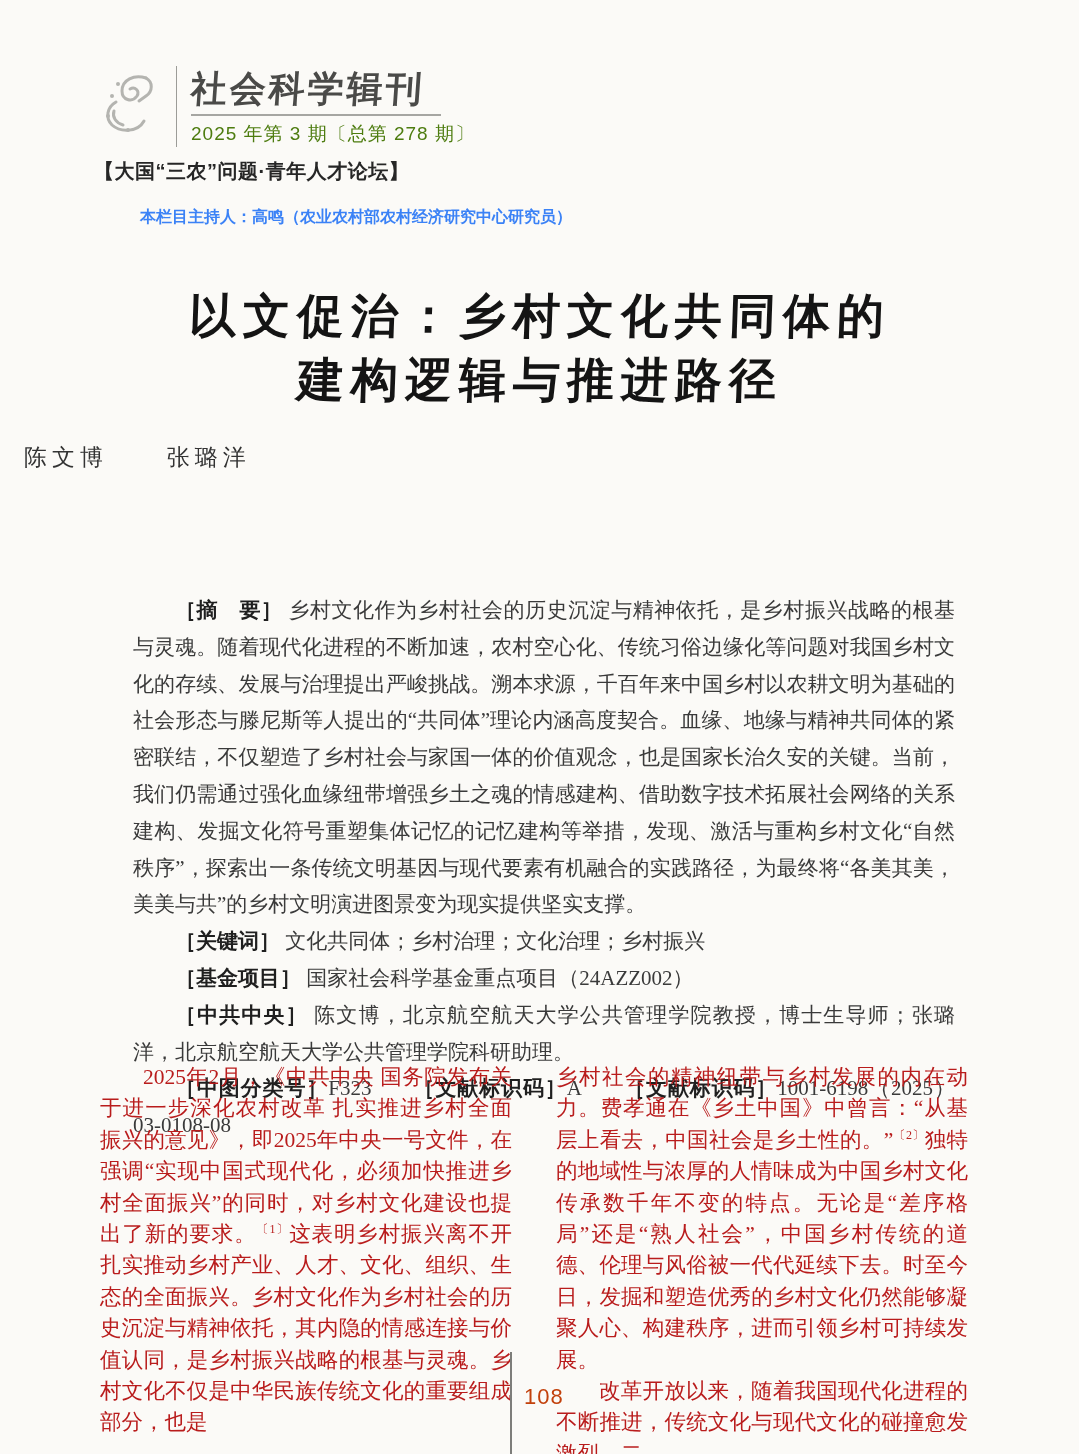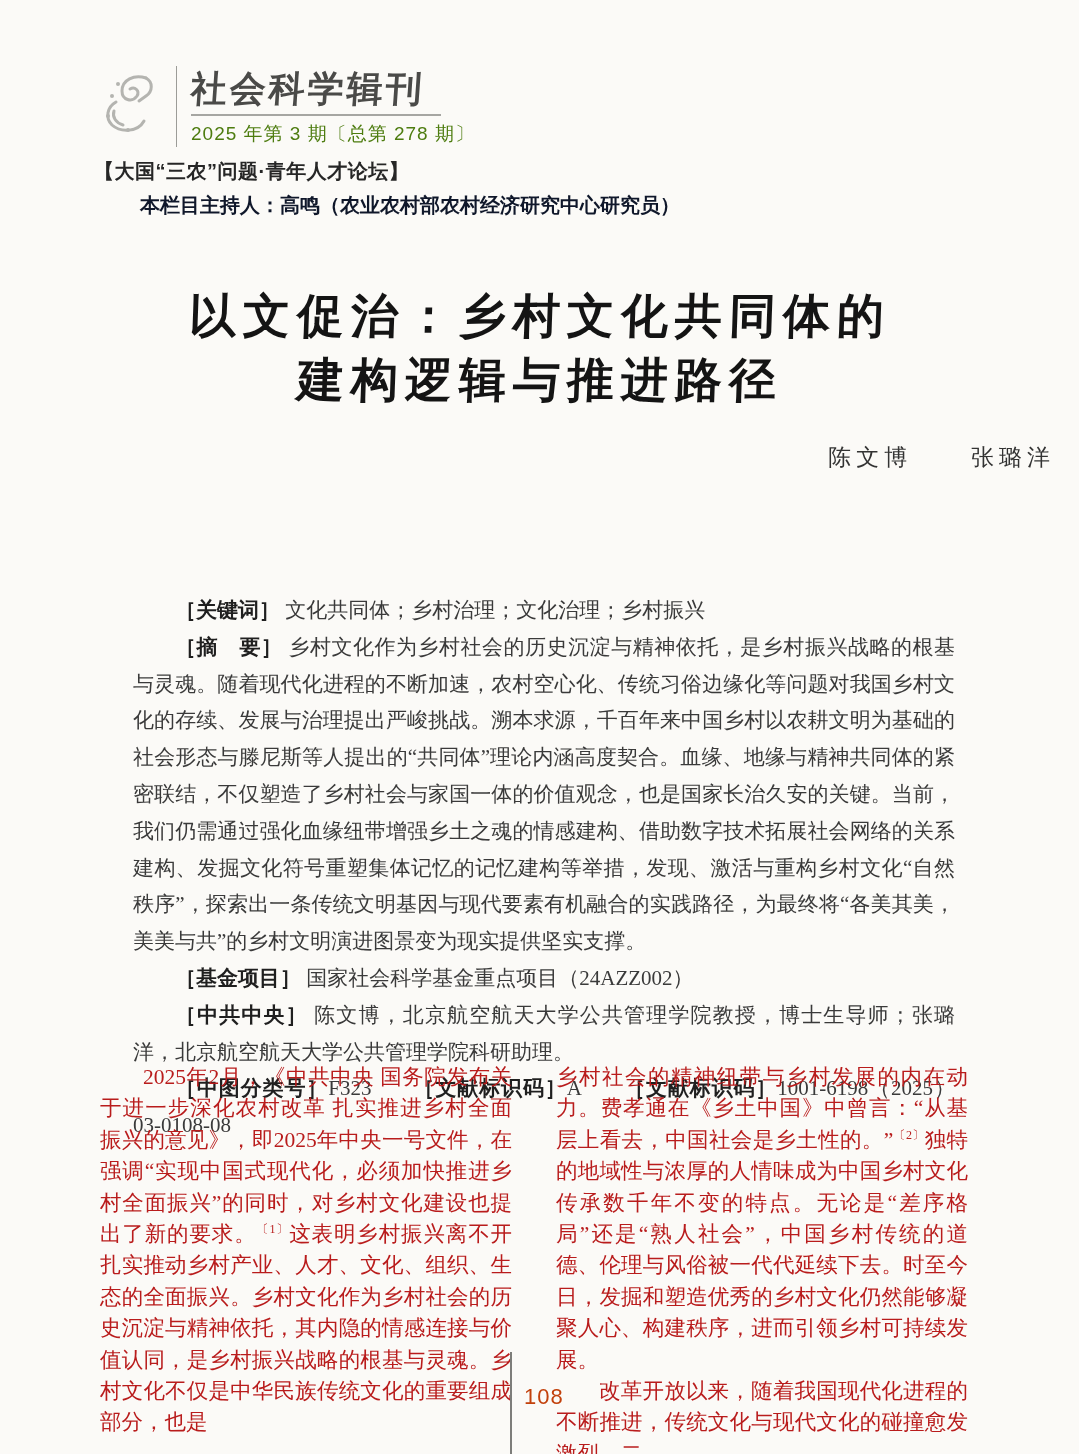--- a/index.html
+++ b/index.html
@@ -22,32 +22,32 @@
   .issue-line{
     font-family:"Liberation Sans","DejaVu Sans",sans-serif;
     font-size:19px;color:#4d7c0f;letter-spacing:1px;
   }
   .section-tag{
     position:absolute;left:94px;top:158px;
     font-family:"Liberation Sans","DejaVu Sans",sans-serif;
     font-weight:700;font-size:20px;color:#262626;letter-spacing:.5px;
   }
   .host-line{
-    position:absolute;left:140px;top:192px;
+    position:absolute;left:140px;top:207px;
     font-family:"Liberation Sans","DejaVu Sans",sans-serif;
-    font-weight:600;font-size:20px;color:#0f172a;
+    font-weight:600;font-size:16px;color:#3b82f6;
   }
   
   .title-block{position:absolute;left:0;top:284px;width:1079px;text-align:center;}
   .title-line{
     font-family:"DejaVu Serif","Liberation Serif",serif;
     font-weight:700;font-size:47px;line-height:64px;letter-spacing:7px;
     color:#141414;display:inline-block;transform:skewX(-2deg);
   }
-  .authors{position:absolute;left:0;top:442px;width:1079px;text-align:right;
+  .authors{position:absolute;left:0;top:442px;width:1079px;text-align:left;
     font-size:23px;color:#333;letter-spacing:5px;}
   .authors .author{margin:0 24px;}
   
   .front-matter{position:absolute;left:133px;top:592px;width:822px;}
   .fm-para{
     margin:0;text-align:justify;text-indent:2em;
     font-size:21px;line-height:36.8px;color:#3a3a3a;
   }
   .fm-label{
     font-family:"Liberation Sans","DejaVu Sans",sans-serif;
@@ -106,26 +106,26 @@
     <div><span class="title-line">建构逻辑与推进路径</span></div>
   </div>
 
   <div class="authors">
     <span class="author">陈文博</span>
     <span class="author">张璐洋</span>
   </div>
 
   <div class="front-matter">
     <p class="fm-para">
+      <span class="fm-label">［摘　要］</span>
+      <span>乡村文化作为乡村社会的历史沉淀与精神依托，是乡村振兴战略的根基与灵魂。随着现代化进程的不断加速，农村空心化、传统习俗边缘化等问题对我国乡村文化的存续、发展与治理提出严峻挑战。溯本求源，千百年来中国乡村以农耕文明为基础的社会形态与滕尼斯等人提出的“共同体”理论内涵高度契合。血缘、地缘与精神共同体的紧密联结，不仅塑造了乡村社会与家国一体的价值观念，也是国家长治久安的关键。当前，我们仍需通过强化血缘纽带增强乡土之魂的情感建构、借助数字技术拓展社会网络的关系建构、发掘文化符号重塑集体记忆的记忆建构等举措，发现、激活与重构乡村文化“自然秩序”，探索出一条传统文明基因与现代要素有机融合的实践路径，为最终将“各美其美，美美与共”的乡村文明演进图景变为现实提供坚实支撑。</span>
+    </p>
+    <p class="fm-para">
       <span class="fm-label">［关键词］</span>
       <span>文化共同体；乡村治理；文化治理；乡村振兴</span>
-    </p>
-    <p class="fm-para">
-      <span class="fm-label">［摘　要］</span>
-      <span>乡村文化作为乡村社会的历史沉淀与精神依托，是乡村振兴战略的根基与灵魂。随着现代化进程的不断加速，农村空心化、传统习俗边缘化等问题对我国乡村文化的存续、发展与治理提出严峻挑战。溯本求源，千百年来中国乡村以农耕文明为基础的社会形态与滕尼斯等人提出的“共同体”理论内涵高度契合。血缘、地缘与精神共同体的紧密联结，不仅塑造了乡村社会与家国一体的价值观念，也是国家长治久安的关键。当前，我们仍需通过强化血缘纽带增强乡土之魂的情感建构、借助数字技术拓展社会网络的关系建构、发掘文化符号重塑集体记忆的记忆建构等举措，发现、激活与重构乡村文化“自然秩序”，探索出一条传统文明基因与现代要素有机融合的实践路径，为最终将“各美其美，美美与共”的乡村文明演进图景变为现实提供坚实支撑。</span>
     </p>
     <p class="fm-para">
       <span class="fm-label">［基金项目］</span>
       <span>国家社会科学基金重点项目（24AZZ002）</span>
     </p>
     <p class="fm-para">
       <span class="fm-label">［中共中央］</span>
       <span>陈文博，北京航空航天大学公共管理学院教授，博士生导师；张璐洋，北京航空航天大学公共管理学院科研助理。</span>
     </p>
     <p class="fm-para clc-line">

